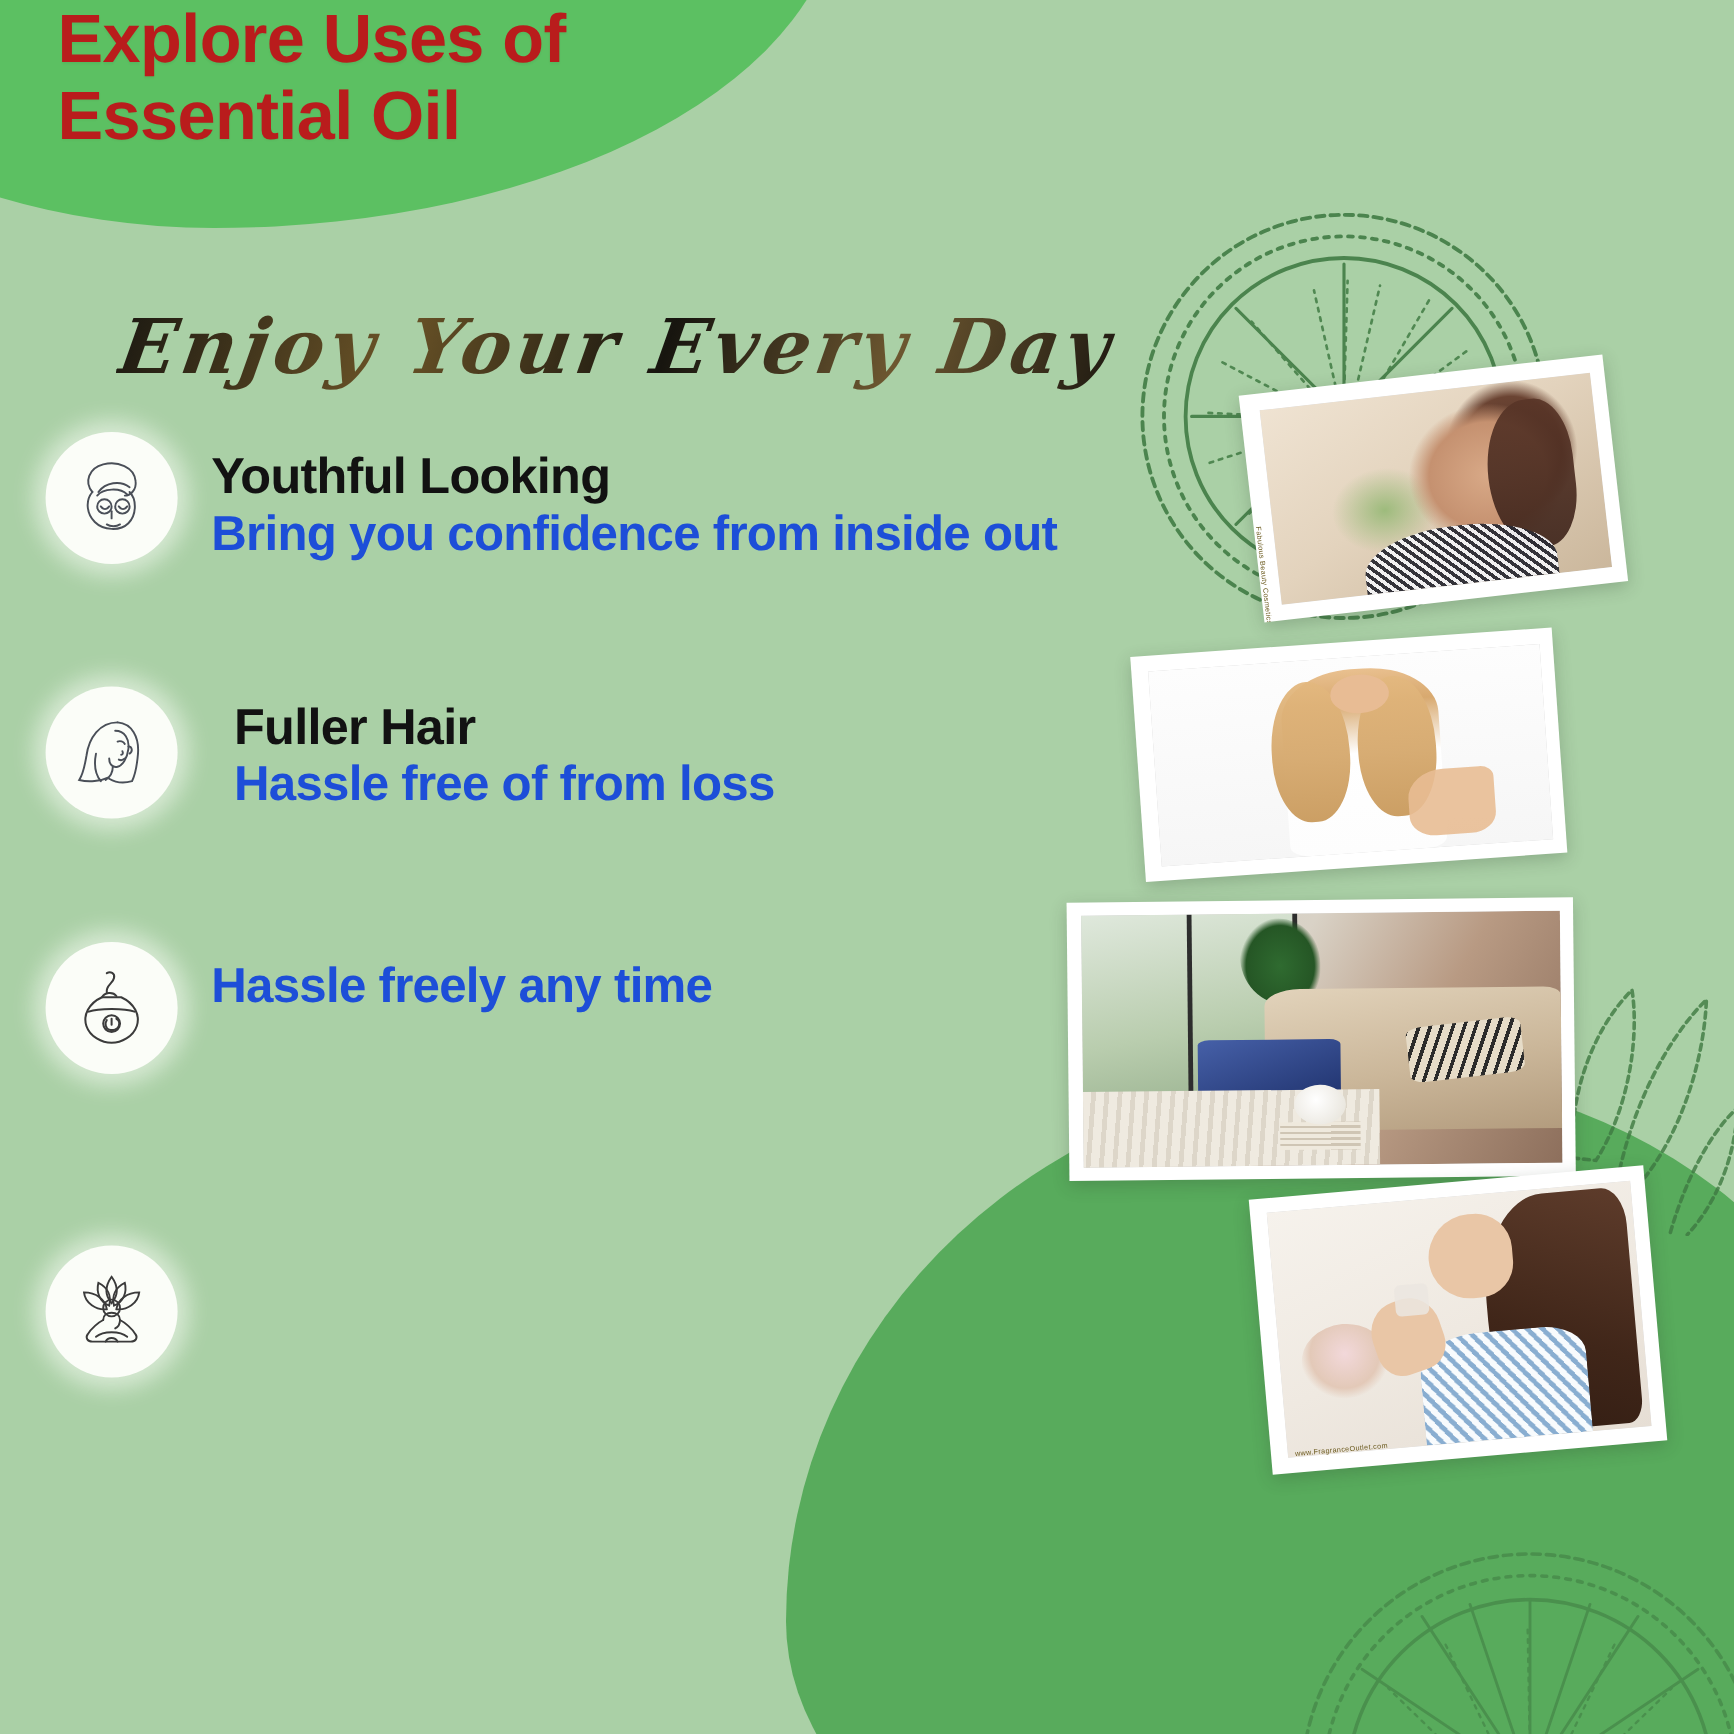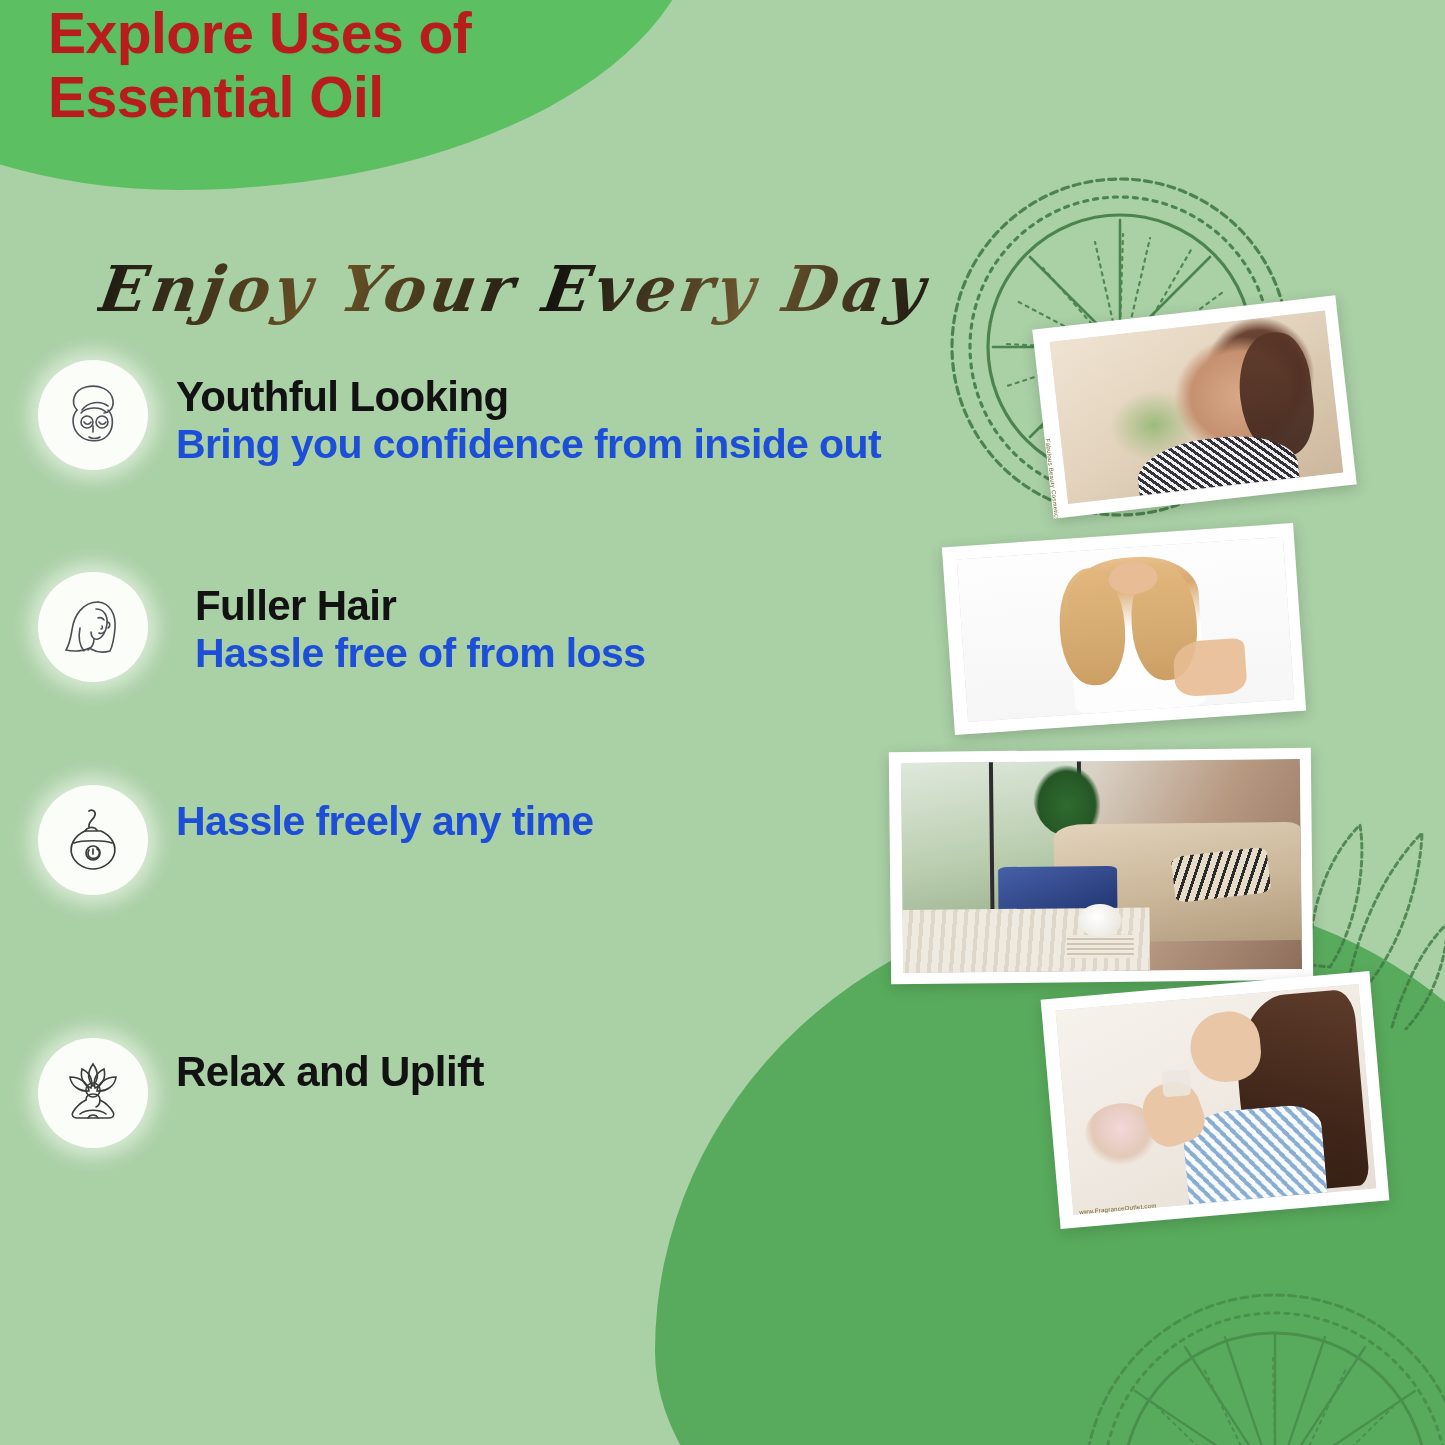--- a/index.html
+++ b/index.html
@@ -372,21 +372,20 @@
             <path d="M58 19 C57 28 48 34 39 33 C40 25 48 19 58 19 Z"></path>
             <circle cx="35" cy="32" r="7"></circle>
             <path d="M28 42 C28 38 31 36 35 36 C39 36 42 38 42 42 C42 46 40 48 38 49"></path>
             <path d="M28 42 C24 44 18 49 15 54 C13 57 15 60 19 60 L51 60 C55 60 57 57 55 54 C52 49 46 44 42 42"></path>
             <path d="M22 56 C28 51 42 51 48 56"></path>
             <path d="M30 60 C32 56 38 56 40 60"></path>
           </g>
         </svg>
       </div>
       <div class="ftext">
-        <div class="ftitle">Relax and Uplift</div>
       </div>
     </div>
 
   </div>
 
   <div class="photo p1">
     <div class="inner">
       <div class="art art-portrait">
         <div class="hairR"></div>
         <div class="shirt"></div>

